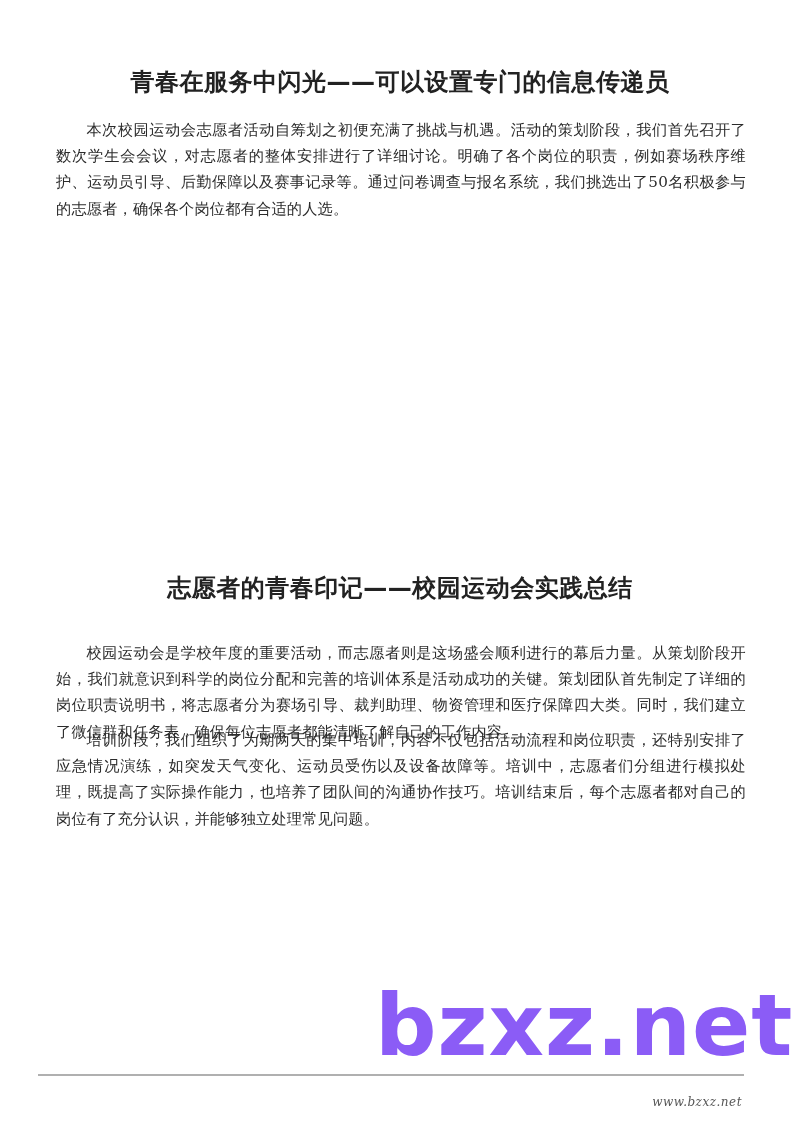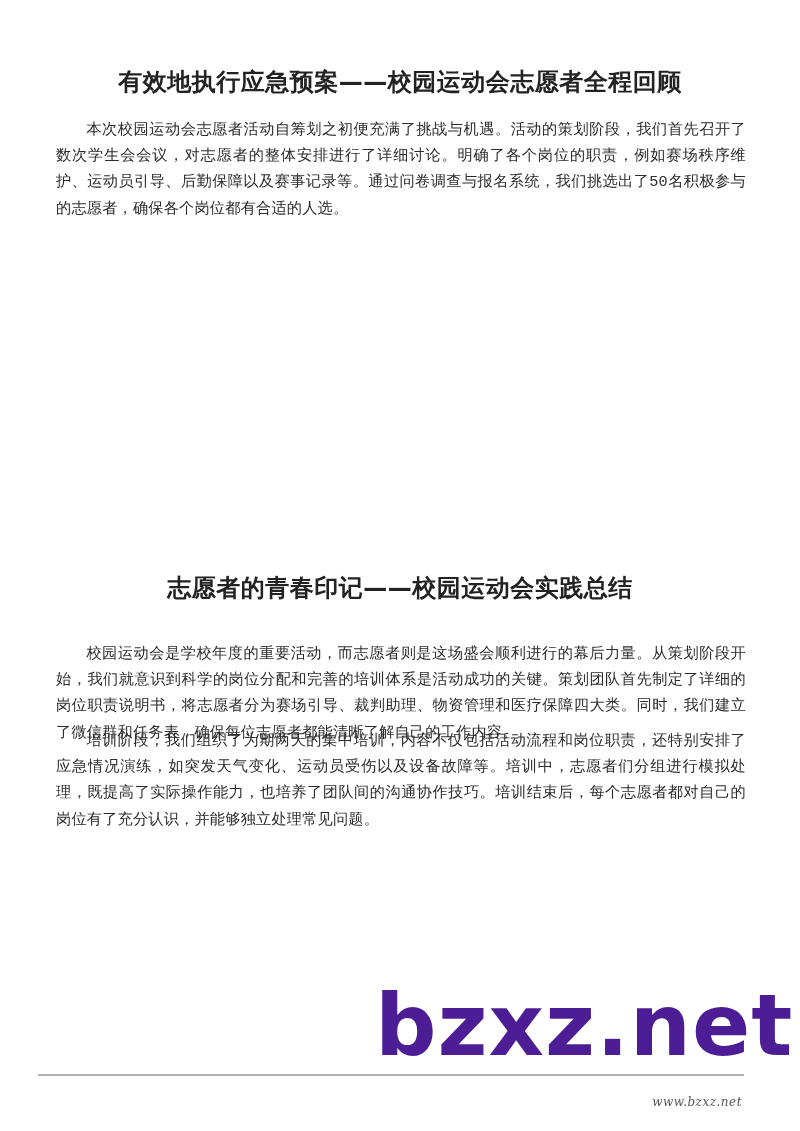--- a/index.html
+++ b/index.html
@@ -41,34 +41,34 @@
       left: 56px;
       width: 690px;
       margin: 0;
       font-size: 15.2px;
       line-height: 26.2px;
       text-indent: 2em;
       text-align: justify;
       color: #2b2b2b;
       letter-spacing: 0.2px;
     }
-    .p1 { top: 117px; font-family: Liberation Mono, monospace; }
+    .p1 { top: 117px; }
     .p2 { top: 229px; }
     .p3 { top: 360px; }
     .p4 { top: 624px; margin-top: 16px; }
     .p5 { top: 727px; }
     .p6 { top: 847px; }
     .watermark {
       position: absolute;
       left: 375px;
       top: 982px;
       font-family: "DejaVu Sans", "Liberation Sans", sans-serif;
       font-size: 86px;
       font-weight: bold;
-      color: #4c1d95;
+      color: #8b5cf6;
       letter-spacing: 1px;
       line-height: 1;
     }
     .footer-rule {
       position: absolute;
       left: 38px;
       top: 1074px;
       width: 706px;
       height: 2px;
       background: #b0b0b0;
@@ -83,21 +83,21 @@
       color: #555555;
       letter-spacing: 0.5px;
       margin-top: 12px;
     }
   </style>
 </head>
 <body>
 
 <div class="page">
 
-  <h1 class="title title-1">有效地执行应急预案——校园运动会志愿者全程回顾</h1>
+  <h1 class="title title-1">青春在服务中闪光——可以设置专门的信息传递员</h1>
 
   <p class="para p1">本次校园运动会志愿者活动自筹划之初便充满了挑战与机遇。活动的策划阶段，我们首先召开了数次学生会会议，对志愿者的整体安排进行了详细讨论。明确了各个岗位的职责，例如赛场秩序维护、运动员引导、后勤保障以及赛事记录等。通过问卷调查与报名系统，我们挑选出了50名积极参与的志愿者，确保各个岗位都有合适的人选。</p>
 
   <h1 class="title title-2">志愿者的青春印记——校园运动会实践总结</h1>
 
   <p class="para p4">校园运动会是学校年度的重要活动，而志愿者则是这场盛会顺利进行的幕后力量。从策划阶段开始，我们就意识到科学的岗位分配和完善的培训体系是活动成功的关键。策划团队首先制定了详细的岗位职责说明书，将志愿者分为赛场引导、裁判助理、物资管理和医疗保障四大类。同时，我们建立了微信群和任务表，确保每位志愿者都能清晰了解自己的工作内容。</p>
   <p class="para p5">培训阶段，我们组织了为期两天的集中培训，内容不仅包括活动流程和岗位职责，还特别安排了应急情况演练，如突发天气变化、运动员受伤以及设备故障等。培训中，志愿者们分组进行模拟处理，既提高了实际操作能力，也培养了团队间的沟通协作技巧。培训结束后，每个志愿者都对自己的岗位有了充分认识，并能够独立处理常见问题。</p>
 
   <div class="watermark">bzxz.net</div>
 

